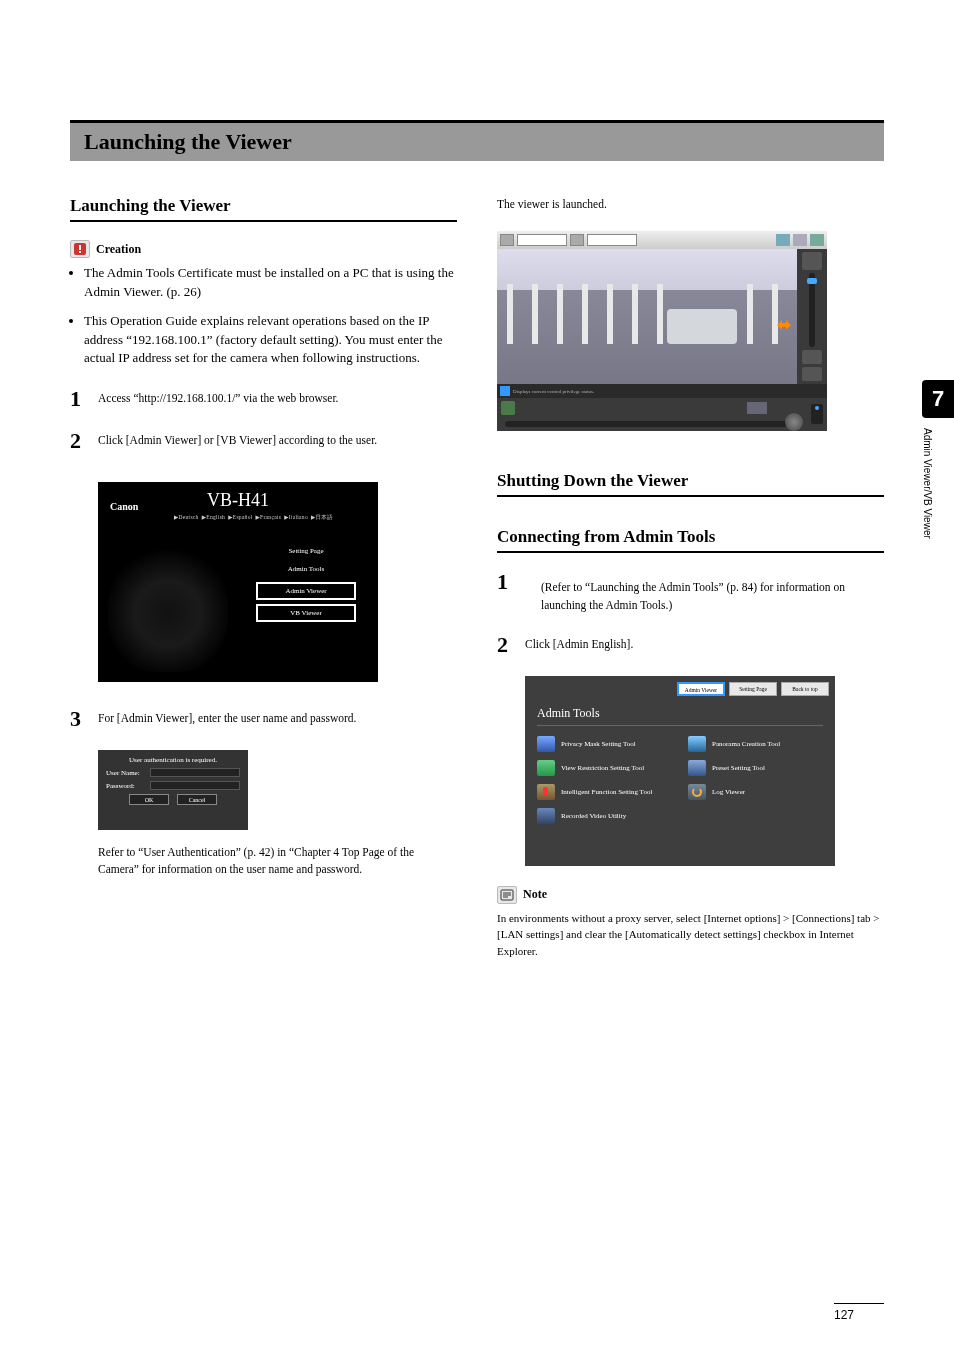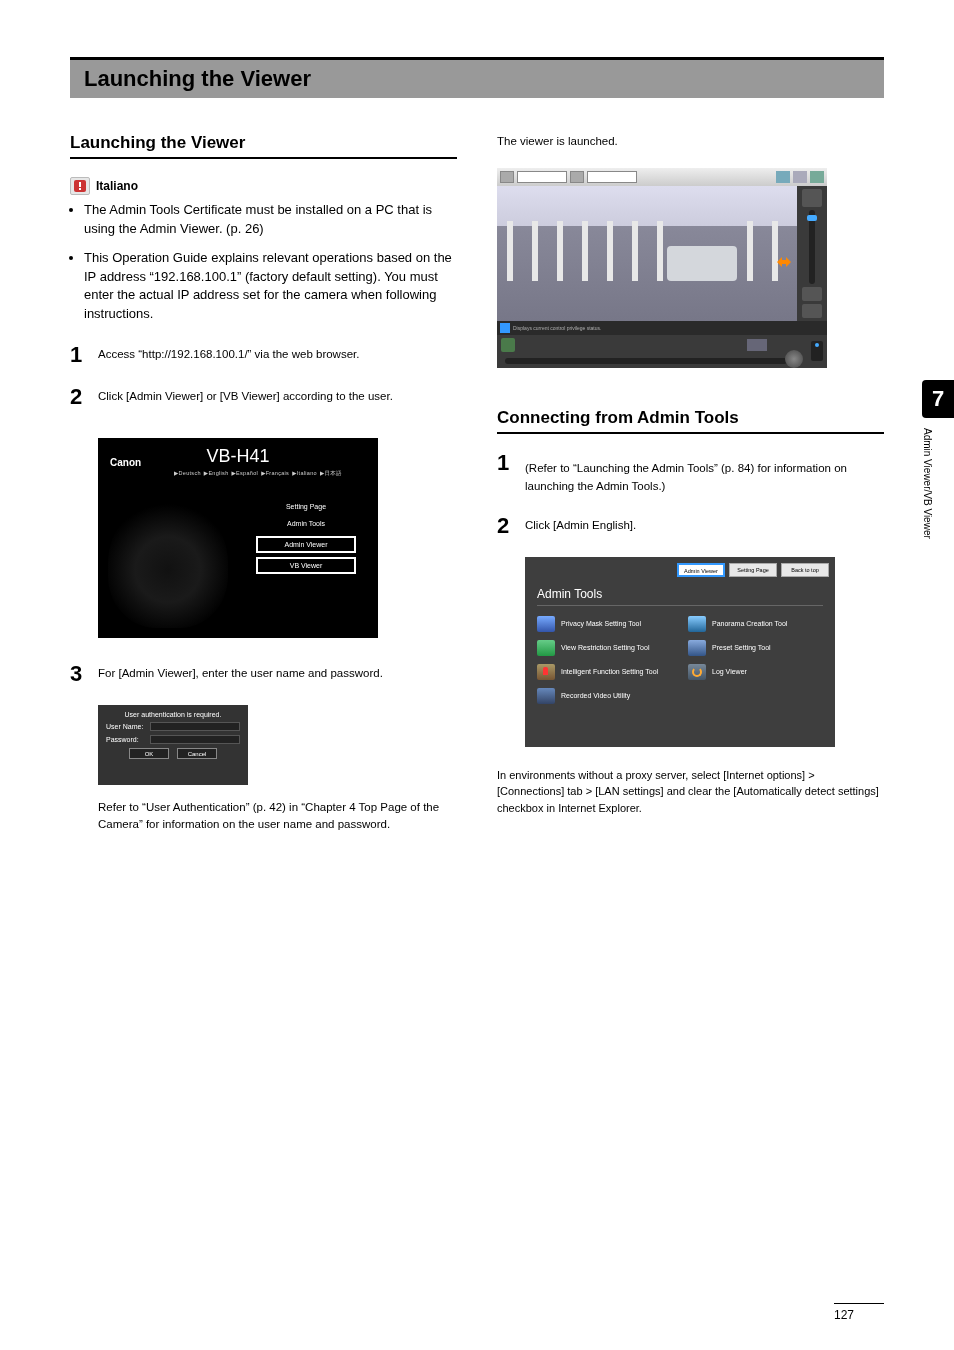--- a/index.html
+++ b/index.html
@@ -6,22 +6,23 @@
   body {
     font-family: Arial, Helvetica, sans-serif;
     font-size: 12px;
     color: #000;
     background: #fff;
     width: 954px;
     height: 1350px;
     position: relative;
   }
   .page {
-    padding: 57px 70px 40px 70px;
-    position: relative;
+    padding: 120px 70px 40px 70px;
+    position: relative;
+    font-family: Liberation Serif, serif;
   }
   .title-bar {
     background: #999;
     border-top: 3px solid #000;
     padding: 6px 14px;
     margin-bottom: 35px;
   }
   .title-bar h1 {
     font-size: 22px;
     font-weight: bold;
@@ -90,20 +91,21 @@
     line-height: 1;
     min-width: 18px;
   }
   .step-body {
     font-size: 11.5px;
     line-height: 1.5;
     padding-top: 2px;
   }
   .step-body .sub {
     margin-top: 6px;
+    margin-left: 16px;
   }
   .fig {
     margin: 10px 0 22px 28px;
     background: #000;
     display: inline-block;
   }
   .fig-vb {
     width: 280px;
     height: 200px;
     position: relative;
@@ -394,21 +396,21 @@
       <h2 class="sec-head">Launching the Viewer</h2>
 
       <div class="callout-header">
         <span class="icon-box important-icon-outer">
           <svg width="14" height="14" viewBox="0 0 14 14">
               <rect x="1" y="1" width="12" height="12" rx="2" fill="#c33"></rect>
               <rect x="6" y="3" width="2" height="5" fill="#fff"></rect>
               <rect x="6" y="9" width="2" height="2" fill="#fff"></rect>
             </svg>
         </span>
-        <span class="lbl">Italiano</span>
+        <span class="lbl">Creation</span>
       </div>
       <ul class="bullets">
         <li>The Admin Tools Certificate must be installed on a PC that is using the Admin Viewer. (p. 26)</li>
         <li>This Operation Guide explains relevant operations based on the IP address “192.168.100.1” (factory default setting). You must enter the actual IP address set for the camera when following instructions.</li>
       </ul>
 
       <div class="step">
         <div class="step-num">1</div>
         <div class="step-body">Access “http://192.168.100.1/” via the web browser.</div>
       </div>
@@ -502,20 +504,21 @@
           <div class="gear"></div>
             <div class="sc"></div>
             <div class="bar"></div>
             <div class="knob"></div>
           <div style="position:absolute;right:4px;top:6px;width:12px;height:20px;background:#222;border-radius:2px">
               <div style="width:4px;height:4px;background:#4af;border-radius:50%;margin:2px auto"></div>
             </div>
         </div>
       </div>
 
+      <h2 class="sec-head">Shutting Down the Viewer</h2>
 
       <h2 class="sec-head mt">Connecting from Admin Tools</h2>
 
       <div class="step">
         <div class="step-num">1</div>
         <div class="step-body">
           <div class="sub">(Refer to “Launching the Admin Tools” (p. 84) for information on launching the Admin Tools.)</div>
         </div>
       </div>
 
@@ -556,20 +559,31 @@
               <div class="ticon c7"></div>
               <div class="tlabel">Log Viewer</div>
             </div>
           <div class="tool">
               <div class="ticon c4"></div>
               <div class="tlabel">Recorded Video Utility</div>
             </div>
         </div>
       </div>
 
+      <div class="callout-header">
+        <span class="icon-box note-icon-outer">
+          <svg width="14" height="12" viewBox="0 0 14 12">
+              <rect x="1" y="1" width="12" height="10" rx="1" fill="none" stroke="#333"></rect>
+              <line x1="3" y1="4" x2="11" y2="4" stroke="#333"></line>
+              <line x1="3" y1="6" x2="11" y2="6" stroke="#333"></line>
+              <line x1="3" y1="8" x2="8" y2="8" stroke="#333"></line>
+            </svg>
+        </span>
+        <span class="lbl">Note</span>
+      </div>
       <div class="body-text" style="font-size:11px">In environments without a proxy server, select [Internet options] &gt; [Connections] tab &gt; [LAN settings] and clear the [Automatically detect settings] checkbox in Internet Explorer.</div>
 
     </div>
   </div>
 
 </div>
 
 <div class="page-num">127</div>
 
 </body></html>

